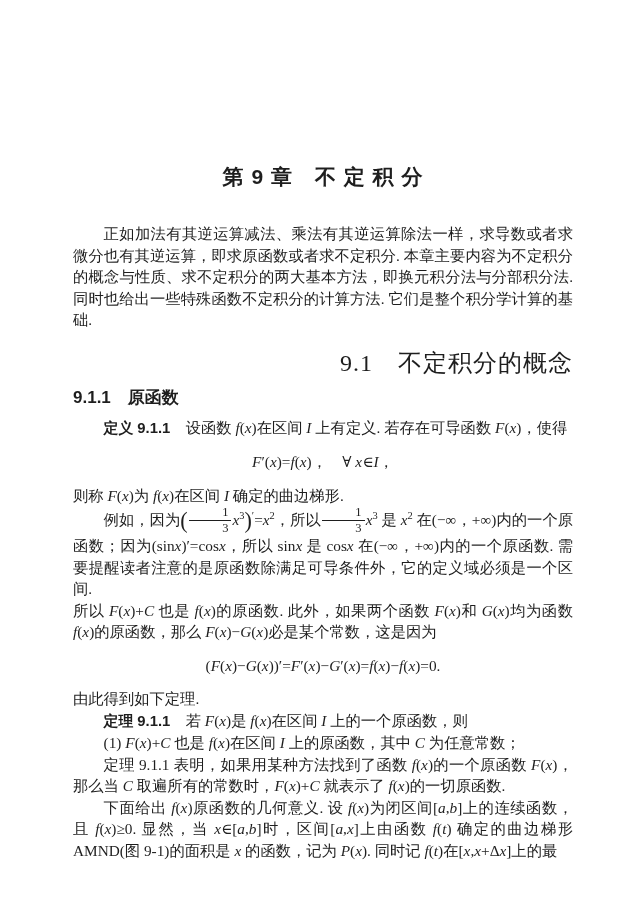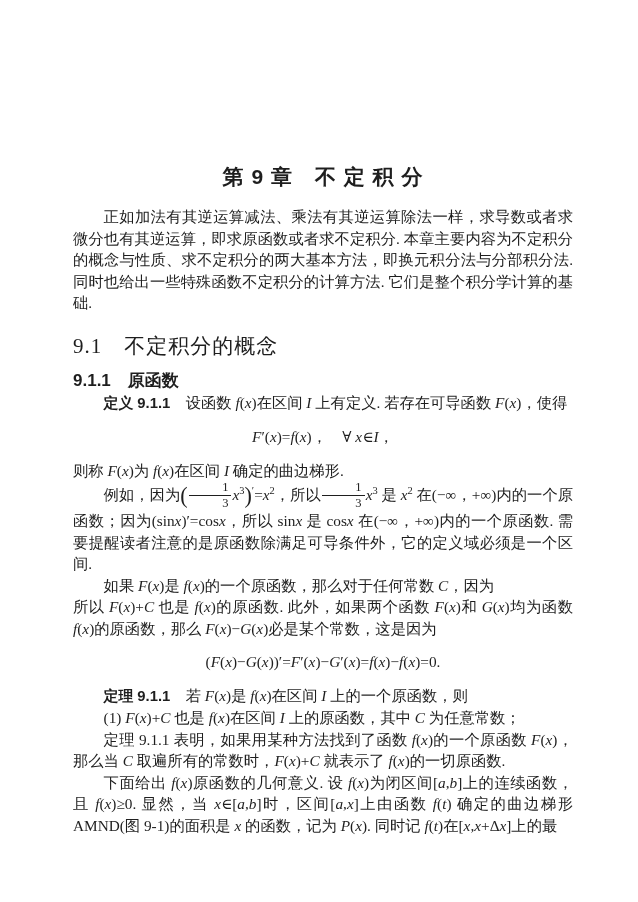--- a/index.html
+++ b/index.html
@@ -15,32 +15,32 @@
   }
   .content{position:absolute;left:73px;top:0;width:500px;}
   .chapter-title{
     margin:163px 0 0 0;
     font-family:"Liberation Sans","DejaVu Sans",sans-serif;
     font-size:21px;font-weight:bold;
     text-align:center;line-height:27px;letter-spacing:1px;
   }
   .section-title{
     margin:20px 0 0 0;
-    font-size:21px;font-weight:normal;
-    text-align:left;line-height:25px;letter-spacing:1px;
+    font-size:24px;font-weight:normal;
+    text-align:right;line-height:25px;letter-spacing:1px;
   }
   .subsection-title{
     margin:11px 0 0 0;
     font-family:"Liberation Sans","DejaVu Sans",sans-serif;
     font-size:17px;font-weight:bold;line-height:22px;
   }
   .para{margin:0;text-align:justify;}
   .indent{text-indent:2em;}
-  .first-body{margin-top:16px;}
-  .after-head{}
+  .first-body{margin-top:33px;}
+  .after-head{margin-top:8px;}
   .formula{margin:12px;text-align:center;}
   
   .r-i{font-style:italic;font-family:"Liberation Serif","DejaVu Serif",serif;}
   .r-b{font-weight:bold;font-family:"Liberation Sans","DejaVu Sans",sans-serif;font-size:0.97em;}
   .r-sup{font-size:0.68em;vertical-align:super;line-height:0;}
   .r-big{font-size:1.45em;vertical-align:-0.14em;line-height:0;}
   .frac{
     display:inline-block;vertical-align:-0.55em;
     text-align:center;font-size:0.82em;line-height:1.05;
     margin:0 1px;
@@ -63,27 +63,27 @@
     <h3 class="subsection-title">9.1.1　原函数</h3>
 
     <p class="para indent after-head"><span class="r-b">定义 9.1.1</span><span>　设函数 </span><span class="r-i">f</span><span>(</span><span class="r-i">x</span><span>)</span><span>在区间 </span><span class="r-i">I</span><span> 上有定义. 若存在可导函数 </span><span class="r-i">F</span><span>(</span><span class="r-i">x</span><span>)</span><span>，使得</span></p>
 
     <div class="formula"><span class="r-i">F</span><span>′(</span><span class="r-i">x</span><span>)=</span><span class="r-i">f</span><span>(</span><span class="r-i">x</span><span>)，　</span><span>∀ </span><span class="r-i">x</span><span>∈</span><span class="r-i">I</span><span>，</span></div>
 
     <p class="para"><span>则称 </span><span class="r-i">F</span><span>(</span><span class="r-i">x</span><span>)</span><span>为 </span><span class="r-i">f</span><span>(</span><span class="r-i">x</span><span>)</span><span>在区间 </span><span class="r-i">I</span><span> 确定的曲边梯形.</span></p>
 
     <p class="para indent"><span>例如，因为</span><span class="r-big">(</span><span class="frac"><span class="fn">1</span><span class="fd">3</span></span><span class="r-i">x</span><span class="r-sup">3</span><span class="r-big">)</span><span class="r-sup">′</span><span>=</span><span class="r-i">x</span><span class="r-sup">2</span><span>，所以</span><span class="frac"><span class="fn">1</span><span class="fd">3</span></span><span class="r-i">x</span><span class="r-sup">3</span><span> 是 </span><span class="r-i">x</span><span class="r-sup">2</span><span> 在(−∞，+∞)内的一个原函数；因为(sin</span><span class="r-i">x</span><span>)′=cos</span><span class="r-i">x</span><span>，所以 sin</span><span class="r-i">x</span><span> 是 cos</span><span class="r-i">x</span><span> 在(−∞，+∞)内的一个原函数. 需要提醒读者注意的是原函数除满足可导条件外，它的定义域必须是一个区间.</span></p>
 
-    <p class="para indent"><span>如果 </span><span class="r-i">F</span><span>(</span><span class="r-i">x</span><span>)</span><span>是 </span><span class="r-i">f</span><span>(</span><span class="r-i">x</span><span>)</span><span>的一个原函数，那么对于任何常数 </span><span class="r-i">C</span><span>，因为</span></p>
 
 
     <p class="para"><span>所以 </span><span class="r-i">F</span><span>(</span><span class="r-i">x</span><span>)+</span><span class="r-i">C</span><span> 也是 </span><span class="r-i">f</span><span>(</span><span class="r-i">x</span><span>)</span><span>的原函数. 此外，如果两个函数 </span><span class="r-i">F</span><span>(</span><span class="r-i">x</span><span>)</span><span>和 </span><span class="r-i">G</span><span>(</span><span class="r-i">x</span><span>)</span><span>均为函数 </span><span class="r-i">f</span><span>(</span><span class="r-i">x</span><span>)</span><span>的原函数，那么 </span><span class="r-i">F</span><span>(</span><span class="r-i">x</span><span>)−</span><span class="r-i">G</span><span>(</span><span class="r-i">x</span><span>)</span><span>必是某个常数，这是因为</span></p>
 
     <div class="formula"><span>(</span><span class="r-i">F</span><span>(</span><span class="r-i">x</span><span>)−</span><span class="r-i">G</span><span>(</span><span class="r-i">x</span><span>))′=</span><span class="r-i">F</span><span>′(</span><span class="r-i">x</span><span>)−</span><span class="r-i">G</span><span>′(</span><span class="r-i">x</span><span>)=</span><span class="r-i">f</span><span>(</span><span class="r-i">x</span><span>)−</span><span class="r-i">f</span><span>(</span><span class="r-i">x</span><span>)=0.</span></div>
 
+    <p class="para"><span>由此得到如下定理.</span></p>
 
     <p class="para indent"><span class="r-b">定理 9.1.1</span><span>　若 </span><span class="r-i">F</span><span>(</span><span class="r-i">x</span><span>)</span><span>是 </span><span class="r-i">f</span><span>(</span><span class="r-i">x</span><span>)</span><span>在区间 </span><span class="r-i">I</span><span> 上的一个原函数，则</span></p>
 
     <p class="para indent"><span>(1) </span><span class="r-i">F</span><span>(</span><span class="r-i">x</span><span>)+</span><span class="r-i">C</span><span> 也是 </span><span class="r-i">f</span><span>(</span><span class="r-i">x</span><span>)</span><span>在区间 </span><span class="r-i">I</span><span> 上的原函数，其中 </span><span class="r-i">C</span><span> 为任意常数；</span></p>
 
 
     <p class="para indent"><span>定理 9.1.1 表明，如果用某种方法找到了函数 </span><span class="r-i">f</span><span>(</span><span class="r-i">x</span><span>)</span><span>的一个原函数 </span><span class="r-i">F</span><span>(</span><span class="r-i">x</span><span>)</span><span>，那么当 </span><span class="r-i">C</span><span> 取遍所有的常数时，</span><span class="r-i">F</span><span>(</span><span class="r-i">x</span><span>)+</span><span class="r-i">C</span><span> 就表示了 </span><span class="r-i">f</span><span>(</span><span class="r-i">x</span><span>)</span><span>的一切原函数.</span></p>
 
     <p class="para indent"><span>下面给出 </span><span class="r-i">f</span><span>(</span><span class="r-i">x</span><span>)</span><span>原函数的几何意义. 设 </span><span class="r-i">f</span><span>(</span><span class="r-i">x</span><span>)</span><span>为闭区间[</span><span class="r-i">a</span><span>,</span><span class="r-i">b</span><span>]</span><span>上的连续函数，且 </span><span class="r-i">f</span><span>(</span><span class="r-i">x</span><span>)</span><span>≥0. 显然，当 </span><span class="r-i">x</span><span>∈[</span><span class="r-i">a</span><span>,</span><span class="r-i">b</span><span>]</span><span>时，区间[</span><span class="r-i">a</span><span>,</span><span class="r-i">x</span><span>]</span><span>上由函数 </span><span class="r-i">f</span><span>(</span><span class="r-i">t</span><span>)</span><span> 确定的曲边梯形 AMND(图 9-1)的面积是 </span><span class="r-i">x</span><span> 的函数，记为 </span><span class="r-i">P</span><span>(</span><span class="r-i">x</span><span>)</span><span>. 同时记 </span><span class="r-i">f</span><span>(</span><span class="r-i">t</span><span>)</span><span>在[</span><span class="r-i">x</span><span>,</span><span class="r-i">x</span><span>+Δ</span><span class="r-i">x</span><span>]上的最</span></p>
 

